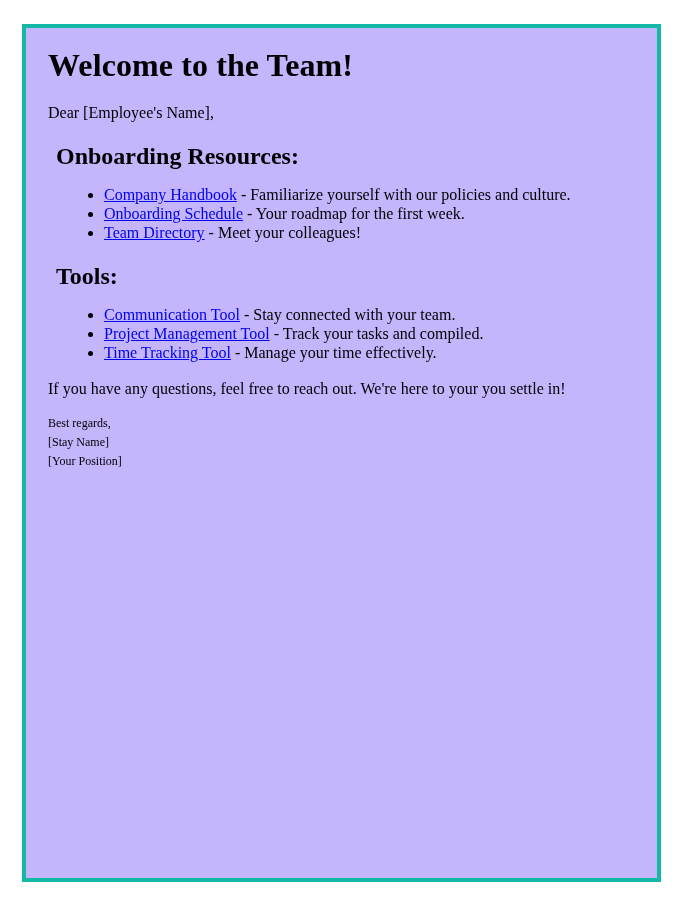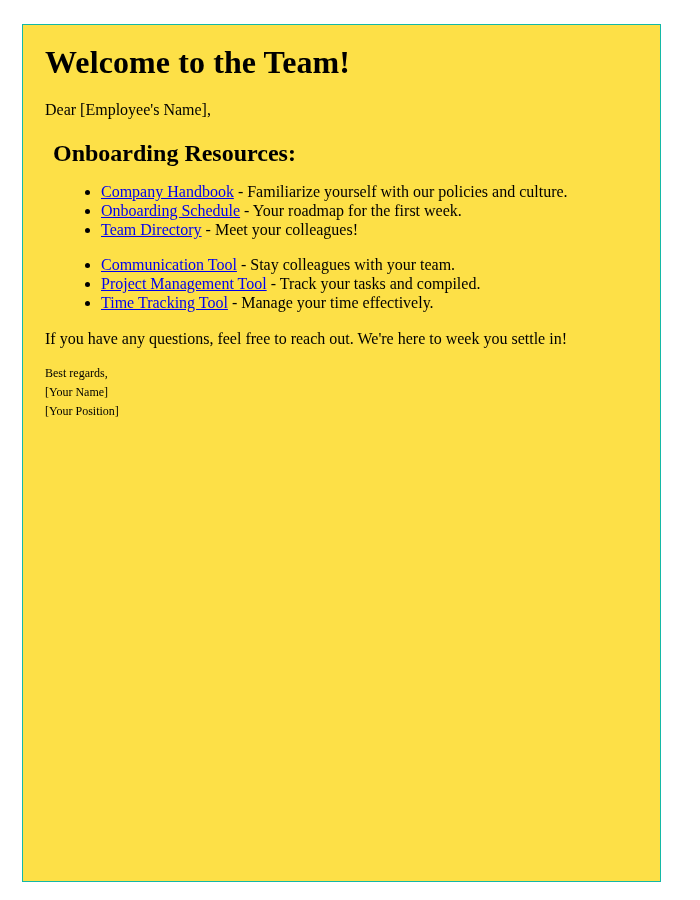--- a/index.html
+++ b/index.html
@@ -16,22 +16,22 @@
     color: #000000;
   }
 
   #page-frame {
     position: absolute;
     left: 22px;
     top: 24px;
     width: 639px;
     height: 858px;
     box-sizing: border-box;
-    border: 1px solid #14b8a6;
-    background: #fde047;
+    border: 4px solid #14b8a6;
+    background: #c4b5fd;
   }
 
   #doc-body {
     padding: 21px 22px 0 22px;
   }
 
   h1.doc-title {
     font-family: "Liberation Serif", "DejaVu Serif", serif;
     font-size: 32px;
     font-weight: bold;
@@ -108,35 +108,36 @@
         <a class="doc-link" href="#">Company Handbook</a><span class="li-text"> - Familiarize yourself with our policies and culture.</span>
       </li>
       <li>
         <a class="doc-link" href="#">Onboarding Schedule</a><span class="li-text"> - Your roadmap for the first week.</span>
       </li>
       <li>
         <a class="doc-link" href="#">Team Directory</a><span class="li-text"> - Meet your colleagues!</span>
       </li>
     </ul>
 
+    <h2 class="section-heading">Tools:</h2>
 
     <ul class="doc-list">
       <li>
-        <a class="doc-link" href="#">Communication Tool</a><span class="li-text"> - Stay colleagues with your team.</span>
+        <a class="doc-link" href="#">Communication Tool</a><span class="li-text"> - Stay connected with your team.</span>
       </li>
       <li>
         <a class="doc-link" href="#">Project Management Tool</a><span class="li-text"> - Track your tasks and compiled.</span>
       </li>
       <li>
         <a class="doc-link" href="#">Time Tracking Tool</a><span class="li-text"> - Manage your time effectively.</span>
       </li>
     </ul>
 
-    <p class="doc-para closing">If you have any questions, feel free to reach out. We're here to week you settle in!</p>
+    <p class="doc-para closing">If you have any questions, feel free to reach out. We're here to your you settle in!</p>
 
     <p class="signature">
       <span>Best regards,</span><br>
-      <span>[Your Name]</span><br>
+      <span>[Stay Name]</span><br>
       <span>[Your Position]</span>
     </p>
 
   </div>
 </div>
 
 </body></html>

